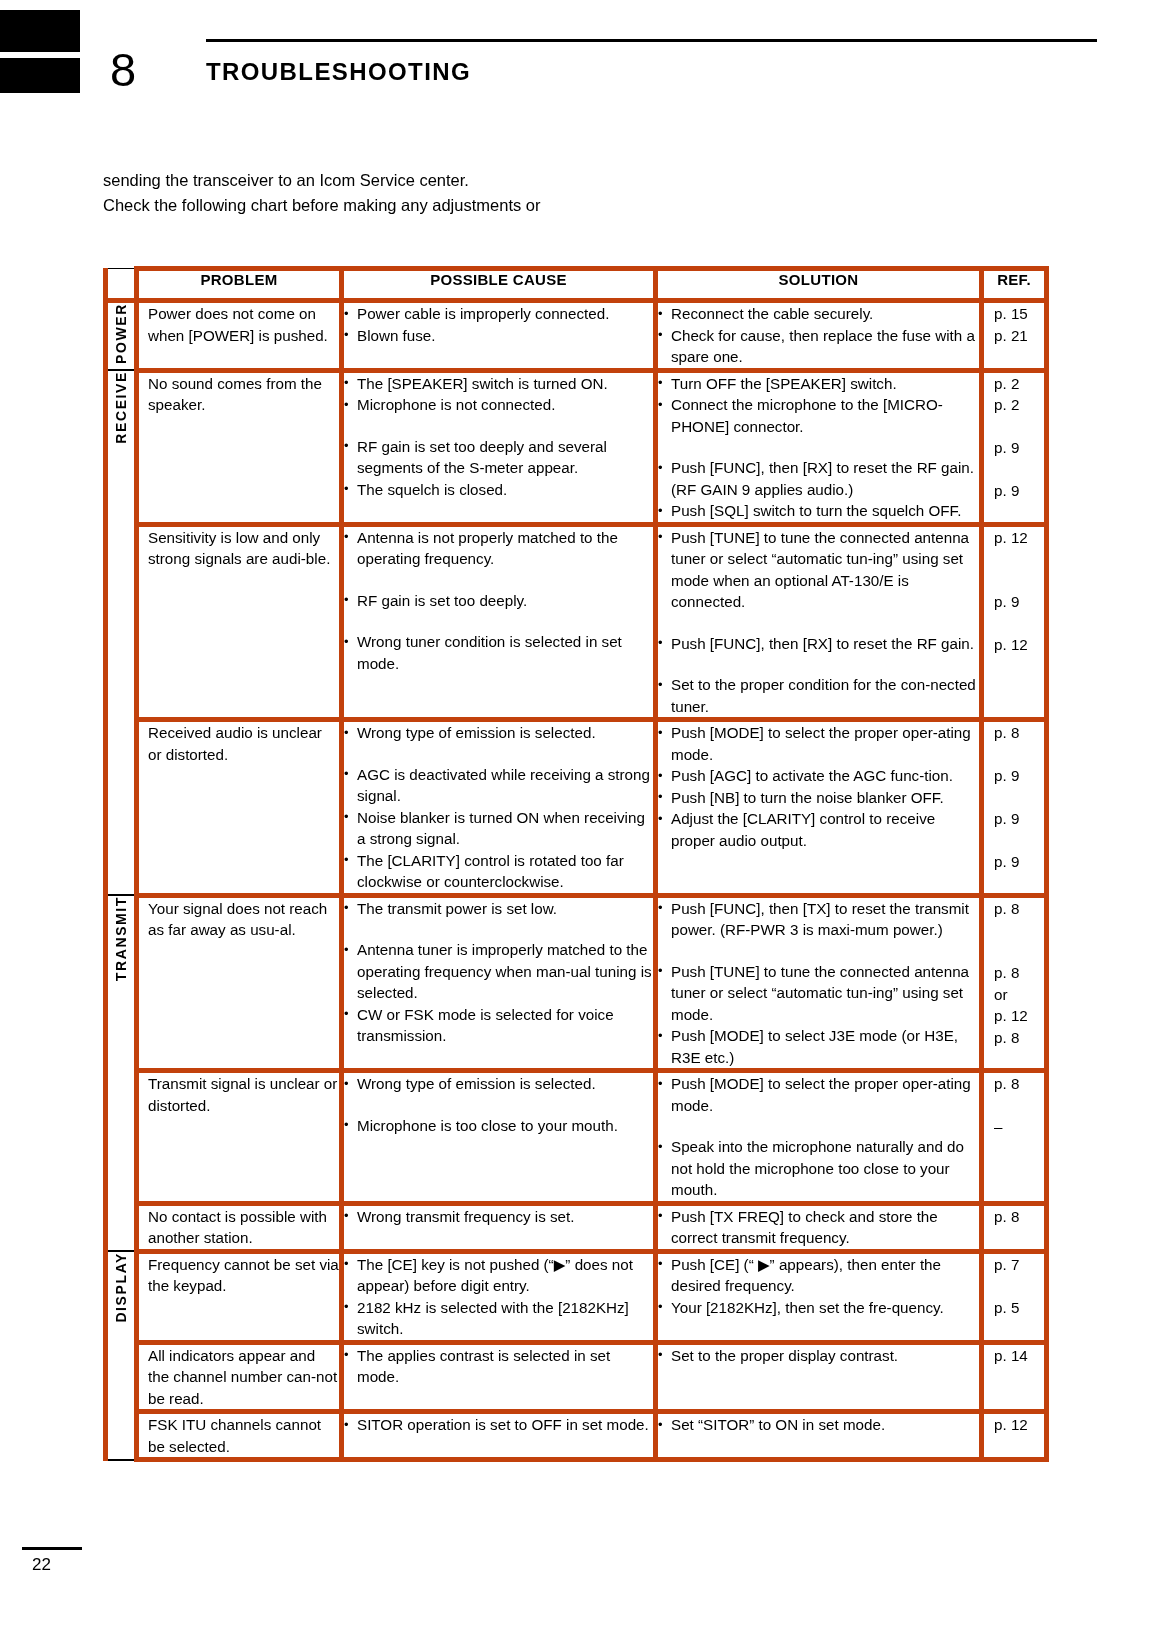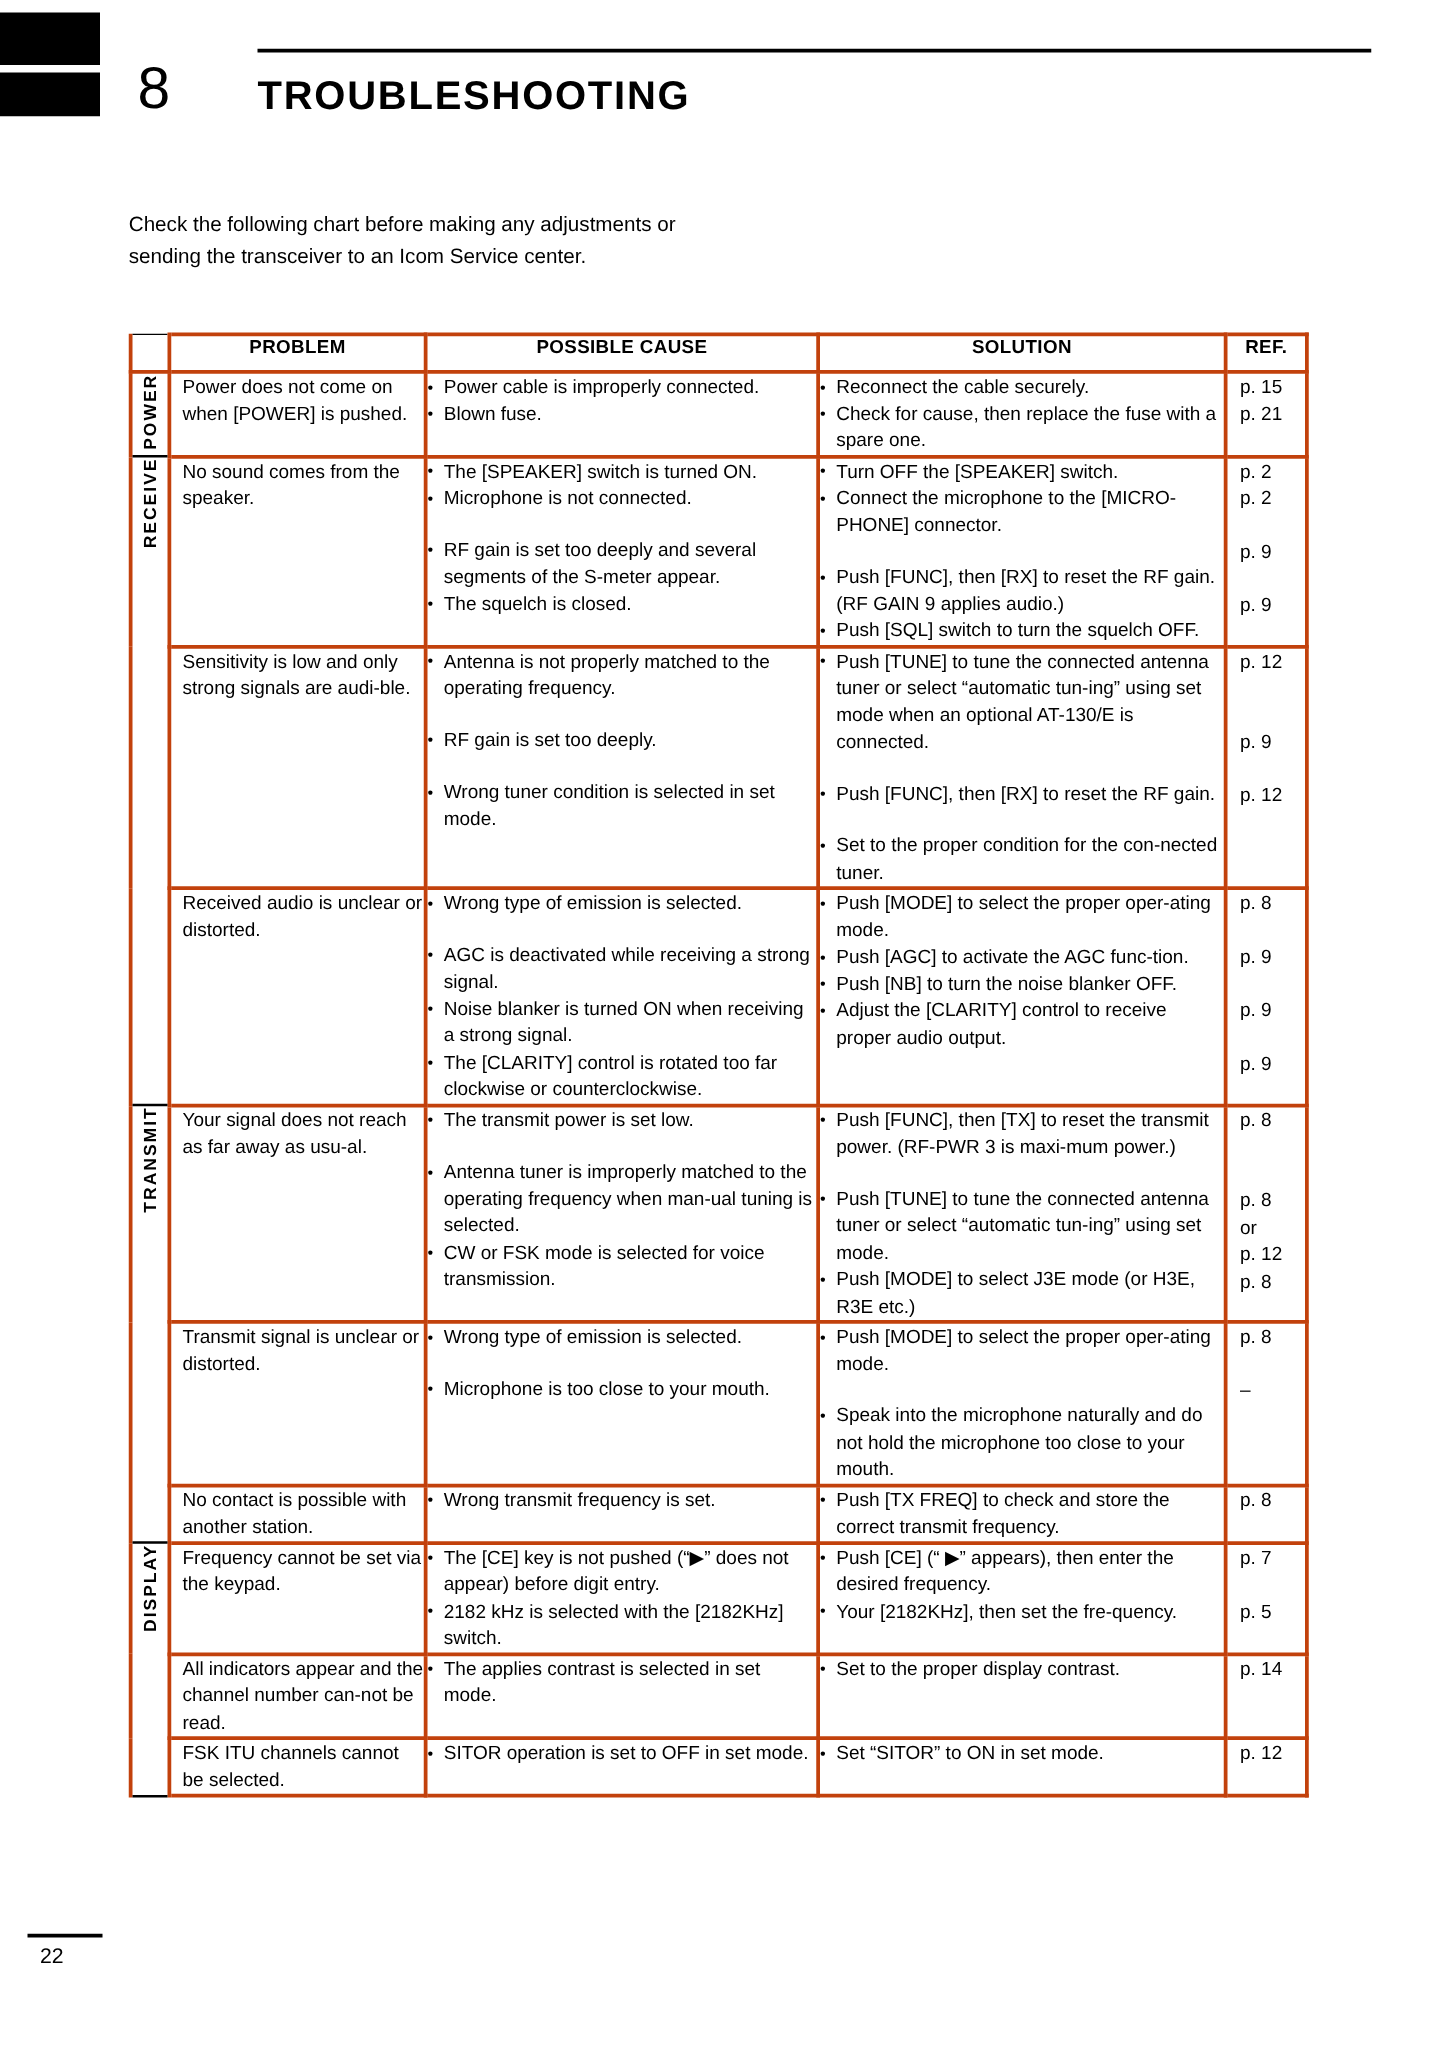--- a/index.html
+++ b/index.html
@@ -51,21 +51,21 @@
     top: 14px;
     font-size: 47px;
     font-weight: 400;
     line-height: 1;
     font-family: "Liberation Sans", sans-serif;
   }
   .chapter-title {
     position: absolute;
     left: 96px;
     top: 28px;
-    font-size: 32px;
+    font-size: 24px;
     font-weight: bold;
     letter-spacing: 1.4px;
     line-height: 1;
   }
 
   
   .intro {
     position: absolute;
     left: 103px;
     top: 168px;
@@ -82,21 +82,21 @@
     left: 103px;
     top: 266px;
     width: 941px;
   }
   table.ts {
     border-collapse: collapse;
     width: 941px;
     table-layout: fixed;
   }
   table.ts td, table.ts th {
-    border: 3px solid #c2410c;
+    border: 5px solid #c2410c;
     vertical-align: top;
     padding: 0;
   }
   
   col.c-sec  { width: 31px; }
   col.c-prob { width: 205px; }
   col.c-cause{ width: 314px; }
   col.c-sol  { width: 326px; }
   col.c-ref  { width: 65px; }
 
@@ -187,22 +187,22 @@
   <div class="mark-bar two"></div>
 </div>
 
 <div class="chapter-head">
   <div class="chapter-rule"></div>
   <div class="chapter-num">8</div>
   <div class="chapter-title">TROUBLESHOOTING</div>
 </div>
 
 <div class="intro">
+  <div>sending the transceiver to an Icom Service center.</div>
   <div>Check the following chart before making any adjustments or</div>
-  <div>sending the transceiver to an Icom Service center.</div>
 </div>
 
 <div class="tbl-wrap">
   <table class="ts">
     <colgroup>
       <col class="c-sec">
         <col class="c-prob">
         <col class="c-cause">
         <col class="c-sol">
         <col class="c-ref">

